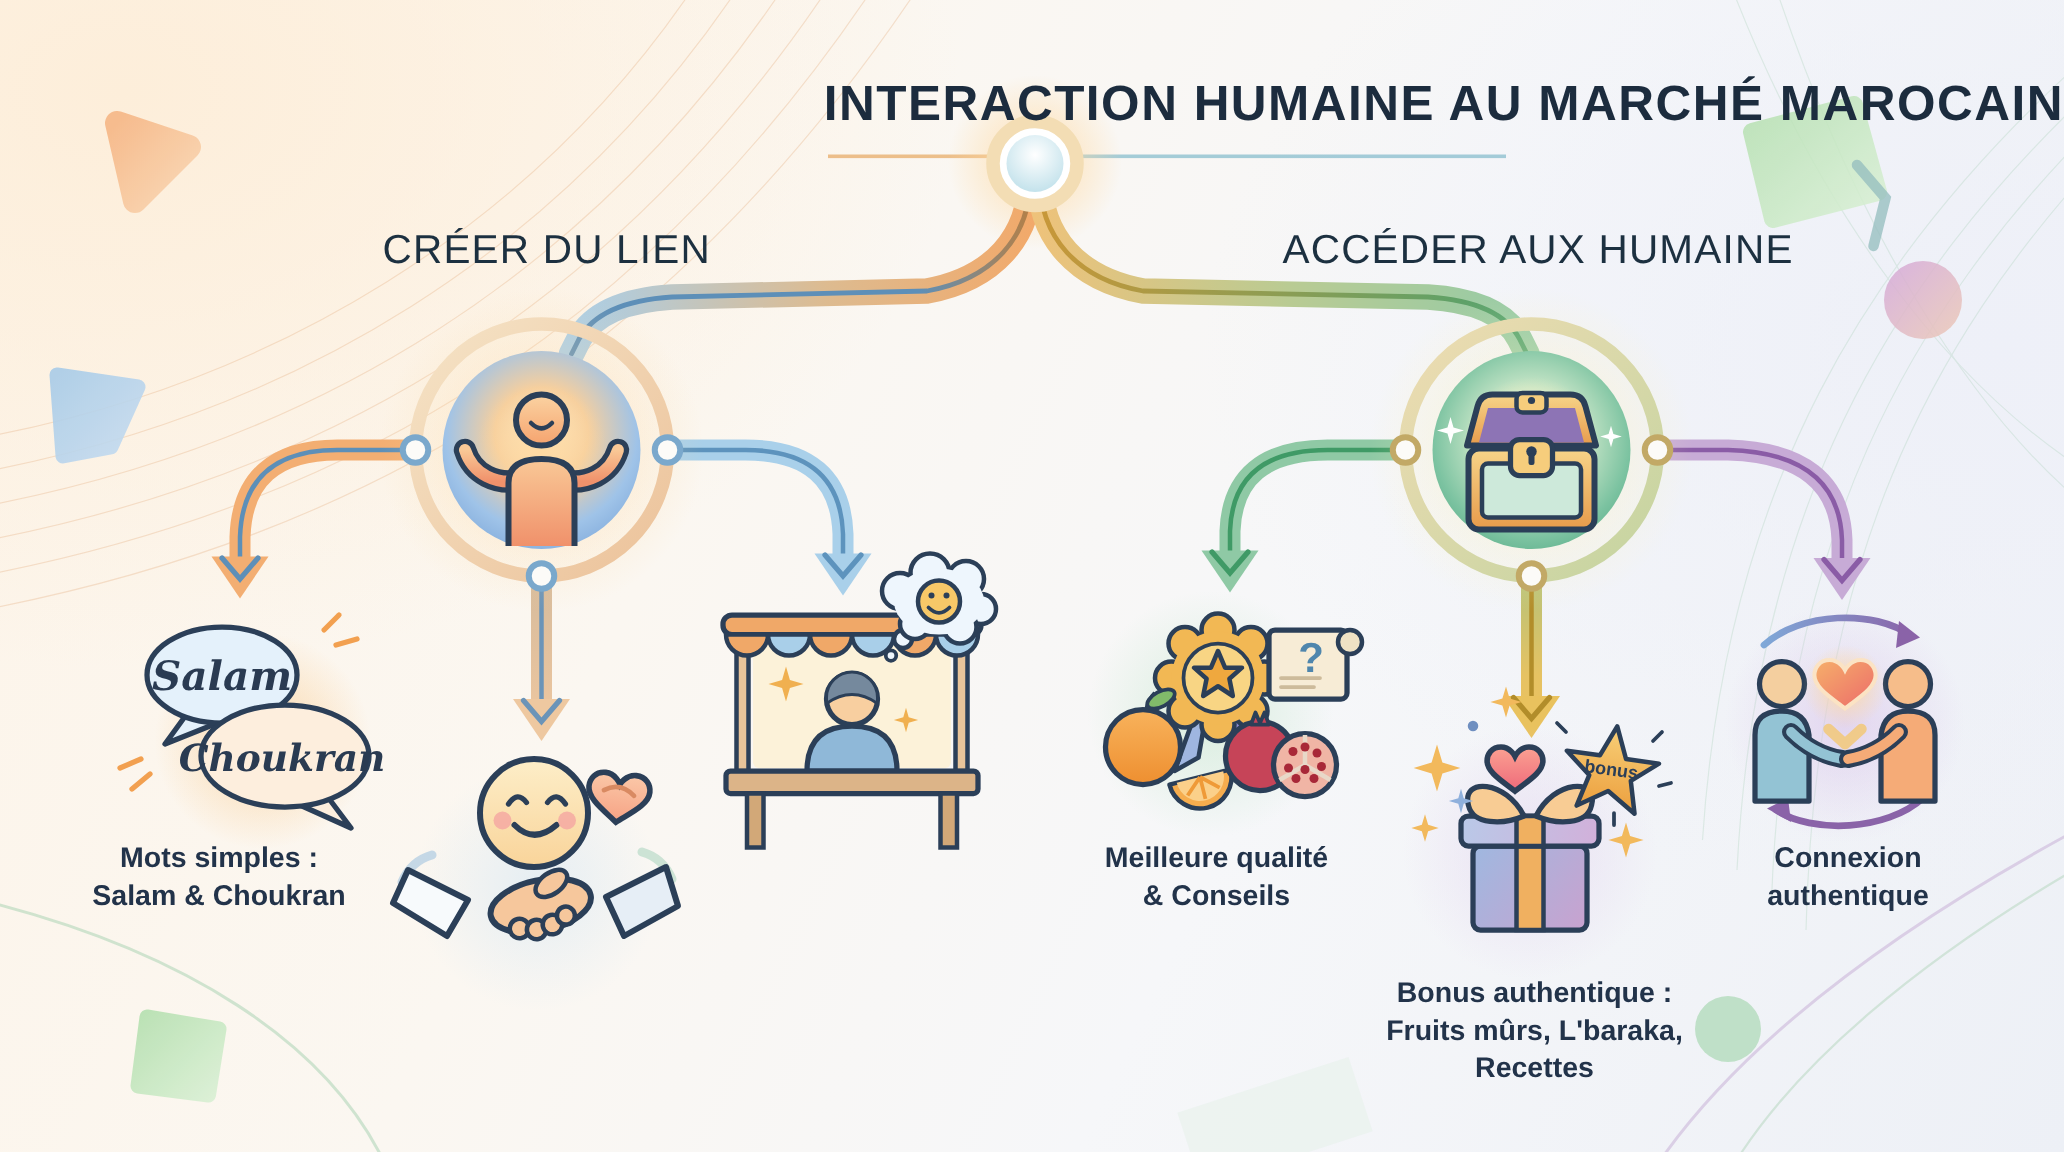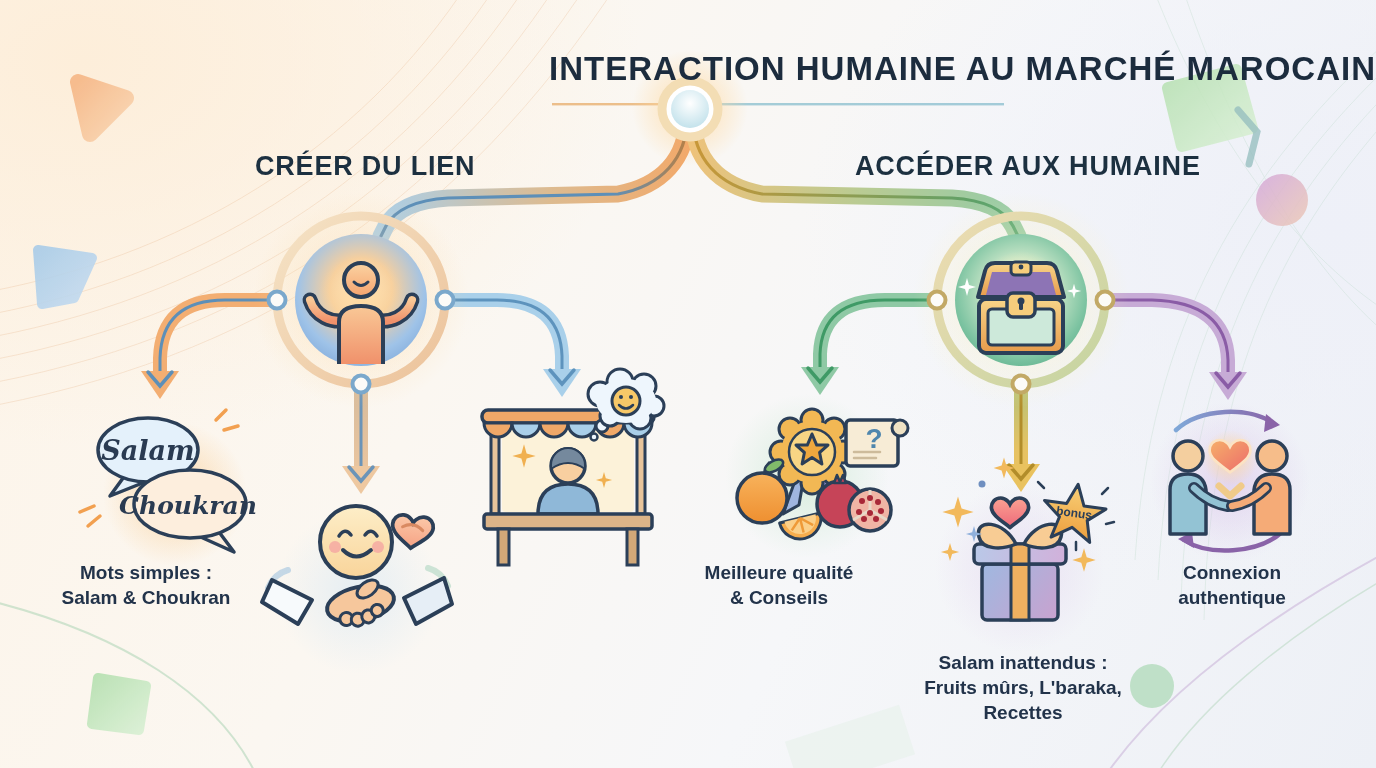--- a/index.html
+++ b/index.html
@@ -9,34 +9,34 @@
       radial-gradient(900px 620px at 6% 8%, #fdeeda 0%, rgba(253,238,218,0) 62%),
       radial-gradient(760px 540px at 97% 30%, #eef0f8 0%, rgba(238,240,248,0) 70%),
       linear-gradient(115deg,#fdf4e8 0%,#fbf7f1 35%,#f6f7f9 62%,#edf0f6 100%);
   }
   .layer{position:absolute;left:0;top:0;width:1376px;height:768px;}
   .title{
     position:absolute;left:0;top:50px;width:100%;text-align:right;
     font-size:33px;font-weight:800;letter-spacing:1px;color:#1c2c3e;
   }
   .heading{
-    position:absolute;top:151px;font-size:27px;font-weight:700;
+    position:absolute;top:151px;font-size:27px;font-weight:400;
     letter-spacing:.8px;color:#1c3040;
   }
   .h-left{left:255px}
   .h-right{left:855px}
   .leaf-label{
     position:absolute;transform:translateX(-50%);text-align:center;
     font-size:19px;font-weight:700;line-height:1.32;color:#22334a;
     white-space:pre-line;width:300px;
   }
   .l1{left:146px;top:560px}
   .l2{left:358px;top:672px}
   .l3{left:568px;top:560px}
-  .l4{left:779px;top:560px}
+  .l4{left:811px;top:560px}
   .l5{left:1023px;top:650px}
   .l6{left:1232px;top:560px}
   .bubble-script{font-family:"DejaVu Serif",serif;font-style:italic;font-weight:bold;fill:#2a3b52;}
   .star-word{font-family:"Liberation Sans",sans-serif;font-weight:bold;fill:#2b3f58;}
   .scroll-q{font-family:"Liberation Sans",sans-serif;font-weight:bold;fill:#4f86ad;}
 </style>
 </head>
 <body>
 
 <div class="canvas">
@@ -505,19 +505,19 @@
 
 <div class="title">INTERACTION HUMAINE AU MARCHÉ MAROCAIN</div>
 
 <div class="heading h-left">CRÉER DU LIEN</div>
 <div class="heading h-right">ACCÉDER AUX HUMAINE</div>
 
 <div class="leaf-label l1">Mots simples :
 Salam &amp; Choukran</div>
 <div class="leaf-label l4">Meilleure qualité
 &amp; Conseils</div>
-<div class="leaf-label l5">Salam inattendus :
+<div class="leaf-label l5">Bonus authentique :
 Fruits mûrs, L'baraka,
 Recettes</div>
 <div class="leaf-label l6">Connexion
 authentique</div>
 
 </div>
 
 </body></html>

